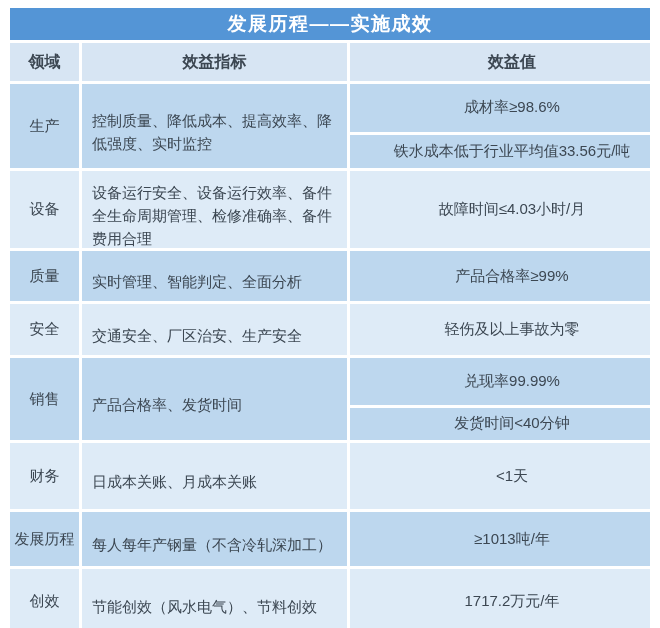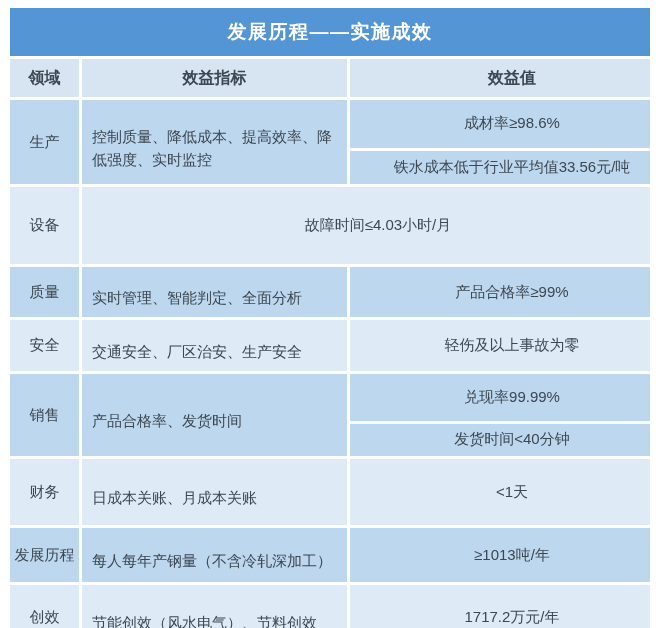--- a/index.html
+++ b/index.html
@@ -16,21 +16,21 @@
     margin: 0; padding: 0;
     width: 660px; height: 628px;
     background: var(--page-bg);
     font-family: "Liberation Sans", "DejaVu Sans", sans-serif;
     color: var(--text);
     overflow: hidden;
   }
   .slide { padding: 8px 10px 10px 10px; width: 660px; }
 
   .title-bar {
-    height: 48px;
+    height: 32px;
     background: var(--title-bg);
     color: var(--title-text);
     display: flex; align-items: center; justify-content: center;
     font-size: 19px; font-weight: bold; letter-spacing: 1.5px;
     margin-bottom: 3px;
   }
 
   .trow { display: flex; gap: 3px; margin-bottom: 3px; }
   .trow:last-child { margin-bottom: 12px; }
 
@@ -80,20 +80,21 @@
     <div class="cell c-field">生产</div>
     <div class="cell c-ind">控制质量、降低成本、提高效率、降低强度、实时监控</div>
     <div class="c-vals">
           <div class="cell c-val first-of-two">成材率≥98.6%</div>
           <div class="cell c-val">铁水成本低于行业平均值33.56元/吨</div>
         </div>
   </div>
 
   <div class="trow light" style="height: 77px;">
     <div class="cell c-field">设备</div>
+    <div class="cell c-ind">设备运行安全、设备运行效率、备件全生命周期管理、检修准确率、备件费用合理</div>
     <div class="c-vals">
           <div class="cell c-val">故障时间≤4.03小时/月</div>
         </div>
   </div>
 
   <div class="trow dark" style="height: 50px;">
     <div class="cell c-field">质量</div>
     <div class="cell c-ind">实时管理、智能判定、全面分析</div>
     <div class="c-vals">
           <div class="cell c-val">产品合格率≥99%</div>

